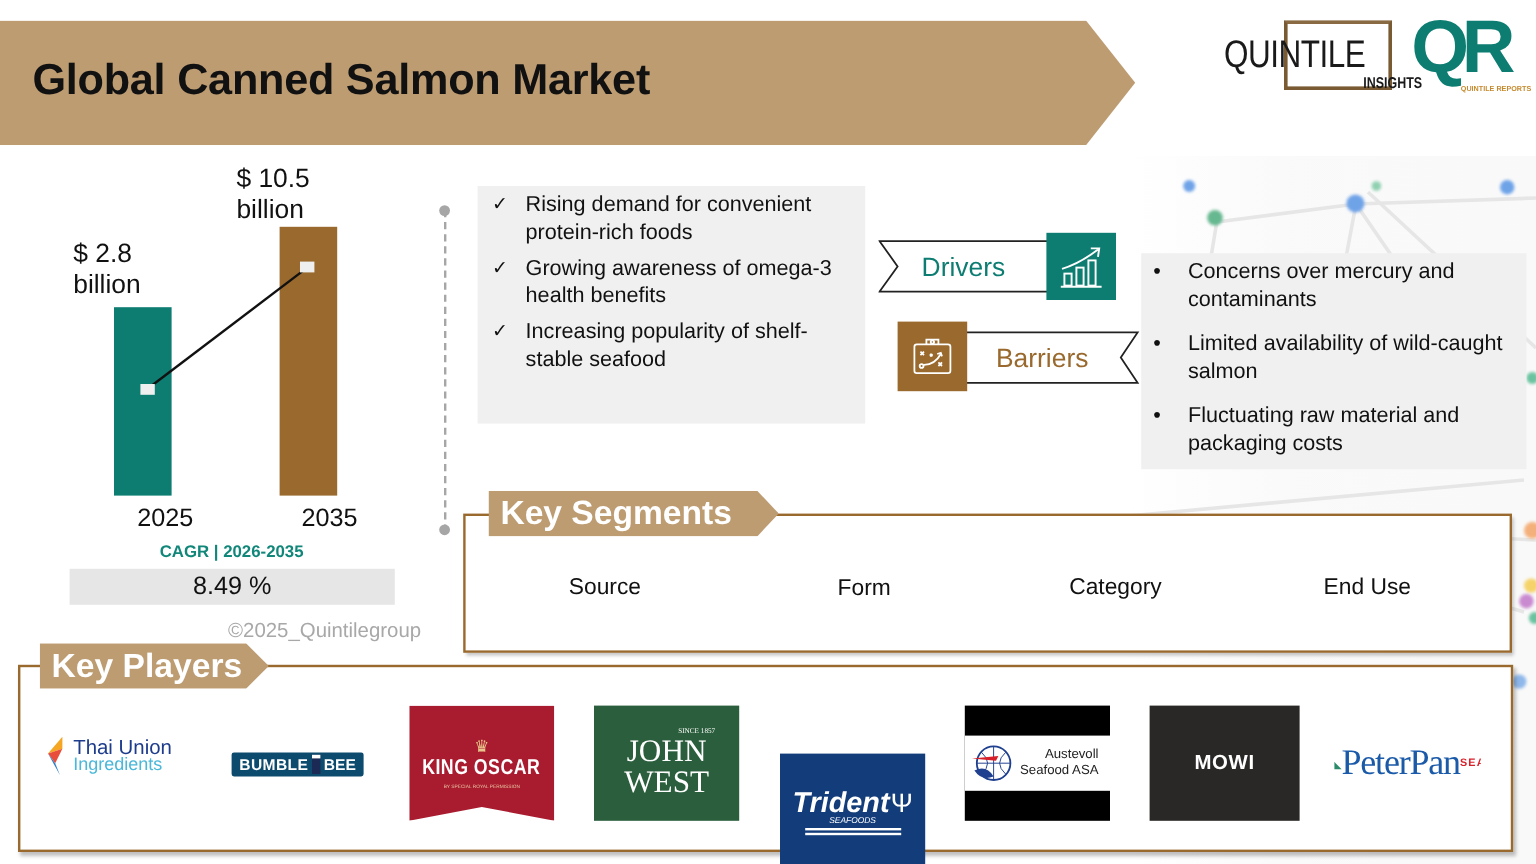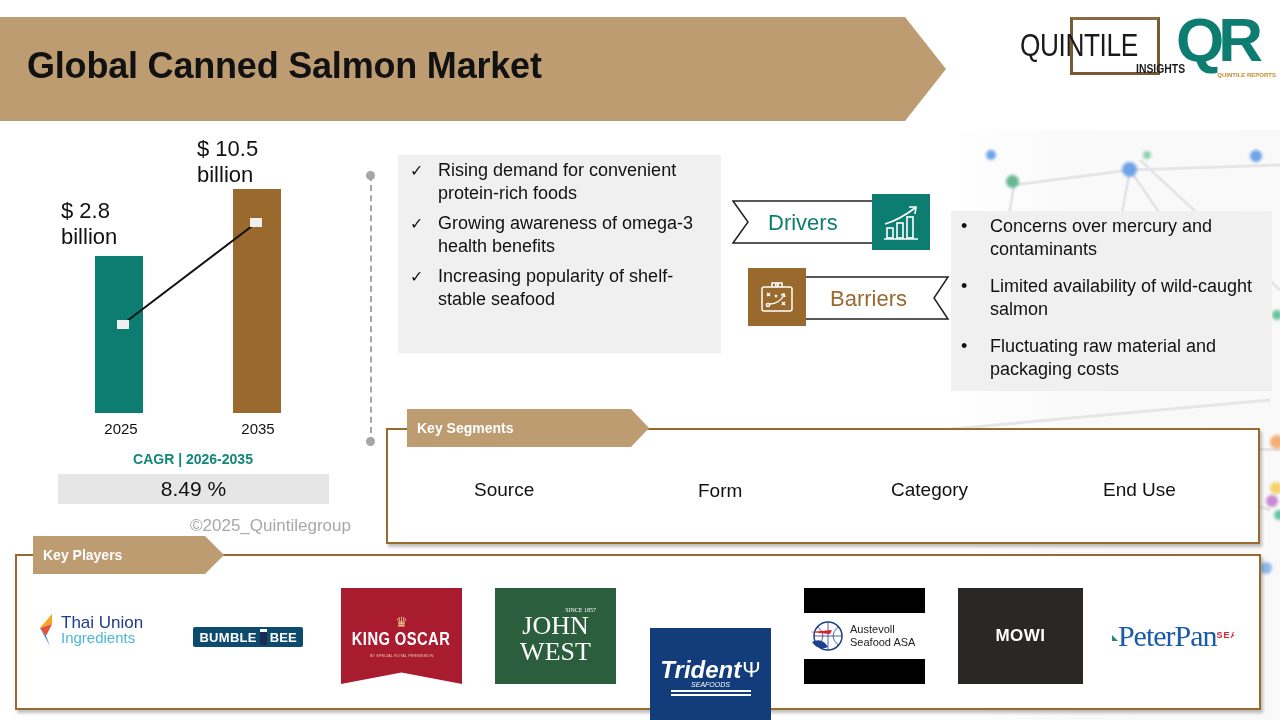--- a/index.html
+++ b/index.html
@@ -23,21 +23,21 @@
   .qi-text { position: absolute; left: 2px; top: 12px; font-family: "Liberation Sans", sans-serif; font-size: 32px; color: #1a1a1a; letter-spacing: -0.5px; transform: scaleX(0.82); transform-origin: left; }
   .qi-frame { position: absolute; left: 52px; top: 2px; width: 90px; height: 58px; border: 3px solid #7a5a33; border-top-color: #8a6a43; }
   .qi-sub { position: absolute; left: 118px; top: 46px; font-size: 13px; font-weight: bold; color: #1a1a1a; transform: scaleX(0.8); transform-origin: left; }
   .qr-logo { left: 1176px; top: 10px; width: 104px; height: 70px; }
   .qr-letters { position: absolute; left: 0; top: -6px; font-size: 62px; font-weight: bold; color: #0d7d72; letter-spacing: -6px; }
   .qr-sub { position: absolute; right: 4px; top: 62px; font-size: 6px; font-weight: bold; color: #c58a2e; }
 
   
   .bar { position: absolute; }
   .bar-label { position: absolute; text-align: left; font-size: 22px; line-height: 26px; color: #111; width: 120px; }
-  .year { position: absolute; font-size: 15px; color: #111; width: 80px; text-align: center; }
+  .year { position: absolute; font-size: 21px; color: #111; width: 80px; text-align: right; }
   .marker { position: absolute; width: 12px; height: 9px; background: #efefef; }
   .cagr-label { left: 58px; top: 451px; width: 270px; text-align: center; font-size: 14px; font-weight: bold; color: #11877a; }
   .cagr-box { left: 58px; top: 474px; width: 271px; height: 30px; background: #e6e6e6; text-align: center; font-size: 21px; line-height: 30px; color: #111; }
   .copyright { left: 190px; top: 516px; font-size: 17px; color: #a8a8a8; }
 
   
   .divider { left: 370px; top: 175px; width: 2px; height: 268px; border-left: 2px dashed #a6a6a6; }
   .dot { width: 9px; height: 9px; border-radius: 50%; background: #a6a6a6; }
 
   
@@ -47,21 +47,21 @@
   .ribbon-text { position: absolute; font-size: 22px; }
   .icon-tile { position: absolute; width: 58px; height: 56px; display: flex; align-items: center; justify-content: center; }
 
   
   .barriers-box { left: 951px; top: 211px; width: 321px; height: 180px; background: #f0f0f0; padding: 4px 10px 0 8px; }
   .barriers-box .item { display: flex; font-size: 18px; line-height: 23px; color: #111; margin-bottom: 14px; }
   .barriers-box .bullet { width: 31px; flex-shrink: 0; padding-left: 2px; }
 
   
   .frame { position: absolute; border: 2px solid #99692e; background: #fff; box-shadow: 2px 3px 3px rgba(0,0,0,0.25); }
-  .tab { position: absolute; background: #bd9c72; color: #fff; font-weight: bold; font-size: 14px; padding-left: 10px; line-height: 38px; height: 38px; }
+  .tab { position: absolute; background: #bd9c72; color: #fff; font-weight: bold; font-size: 28px; padding-left: 10px; line-height: 38px; height: 38px; }
   .segment { position: absolute; font-size: 19px; color: #111; }
 
   
   .plogo { position: absolute; display: flex; align-items: center; justify-content: center; overflow: hidden; }
 </style>
 </head>
 <body>
 
 <div class="bg-network">
   <div class="fade"></div>
@@ -246,21 +246,21 @@
 
 <div class="plogo" style="left:650px;top:588px;width:121px;height:96px;background:#123c7a;flex-direction:column;margin-top:40px;">
   <div style="display:flex;align-items:center;">
     <span style="color:#fff;font-size:24px;font-weight:bold;font-style:italic;">Trident</span>
     <span style="color:#fff;font-size:22px;margin-left:1px;">Ψ</span>
   </div>
   <div style="color:#fff;font-size:7px;font-style:italic;margin-top:-3px;">SEAFOODS</div>
   <div style="width:80px;height:6px;border-top:2px solid #fff;border-bottom:2px solid #fff;margin-top:2px;"></div>
 </div>
 
-<div class="plogo" style="left:804px;top:588px;width:121px;height:96px;background:#000;">
+<div class="plogo" style="left:804px;top:588px;width:121px;height:96px;background:#000;text-align:right;">
   <div style="width:121px;height:46px;background:#fff;display:flex;align-items:center;padding-left:4px;">
     <svg width="38" height="38" viewBox="0 0 38 38">
       <circle cx="20" cy="19" r="14" fill="#fff" stroke="#1f3f8f" stroke-width="1.5"></circle>
       <path d="M6 19 H34 M20 5 V33 M10 10 Q20 19 10 28 M30 10 Q20 19 30 28" stroke="#1f3f8f" stroke-width="0.8" fill="none"></path>
       <path d="M2 15 L24 13 L22 17 Z" fill="#d8202a"></path>
       <path d="M4 25 Q14 20 20 30 Q10 34 4 25 Z" fill="#1f3f8f"></path>
     </svg>
     <div style="margin-left:4px;line-height:13px;">
       <div style="font-size:11px;color:#222;">Austevoll</div>
       <div style="font-size:11px;color:#222;">Seafood ASA</div>

